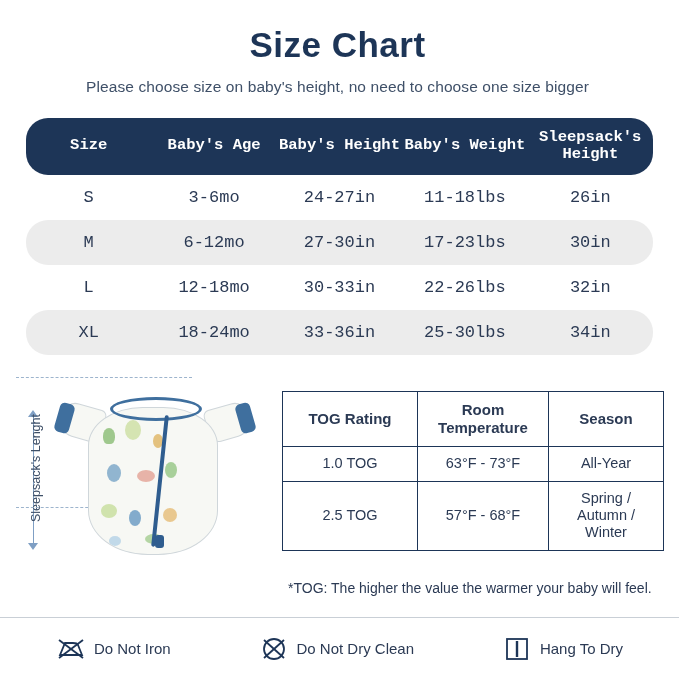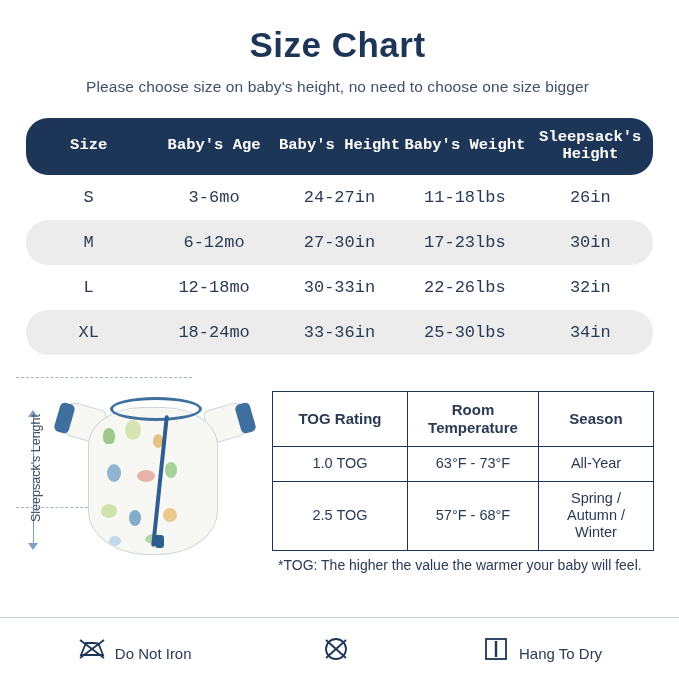--- a/index.html
+++ b/index.html
@@ -213,21 +213,21 @@
   }
   .sack .pat {
     position: absolute;
     border-radius: 50%;
     opacity: 0.85;
   }
 
   
   .tog-wrap {
     position: absolute;
-    left: 272px;
+    left: 282px;
     top: 14px;
     width: 382px;
   }
   .tog-table {
     border-collapse: collapse;
     width: 382px;
     table-layout: fixed;
   }
   .tog-table th, .tog-table td {
     border: 1px solid #1d3557;
@@ -236,21 +236,21 @@
     color: #2b3a54;
     padding: 8px 15px;
     line-height: 1.2;
   }
   .tog-table th {
     font-weight: bold;
     font-size: 15px;
     padding: 9px 3px;
   }
   .tog-note {
-    margin-top: 5px;
+    margin-top: 28px;
     font-size: 14px;
     color: #2b3a54;
     line-height: 1.35;
     padding-left: 6px;
   }
 
   
   .care-bar {
     position: absolute;
     left: 0;
@@ -259,21 +259,21 @@
     height: 62px;
     border-top: 1px solid #c9cfd6;
     display: flex;
     align-items: center;
     justify-content: space-around;
     padding: 0 12px;
     box-sizing: border-box;
   }
   .care-item {
     display: flex;
-    align-items: flex-end;
+    align-items: center;
     gap: 8px;
   }
   .care-item .label {
     font-size: 15px;
     color: #2b3a54;
     white-space: nowrap;
   }
   .glyph {
     position: relative;
     width: 30px;
@@ -408,20 +408,21 @@
 
 
     <div class="care-item">
       <span class="glyph">
         <svg width="30" height="26" viewBox="0 0 30 26">
           <circle cx="15" cy="13" r="10" fill="none" stroke="#1d3557" stroke-width="1.8"></circle>
           <line x1="5" y1="4" x2="25" y2="22" stroke="#1d3557" stroke-width="1.8"></line>
           <line x1="25" y1="4" x2="5" y2="22" stroke="#1d3557" stroke-width="1.8"></line>
         </svg>
       </span>
+      <span class="label">Do Not Dry Clean</span>
     </div>
 
     <div class="care-item">
       <span class="glyph">
         <svg width="30" height="26" viewBox="0 0 30 26">
           <rect x="5" y="3" width="20" height="20" fill="none" stroke="#1d3557" stroke-width="1.8"></rect>
           <line x1="15" y1="5" x2="15" y2="21" stroke="#1d3557" stroke-width="2.4"></line>
         </svg>
       </span>
       <span class="label">Hang To Dry</span>

